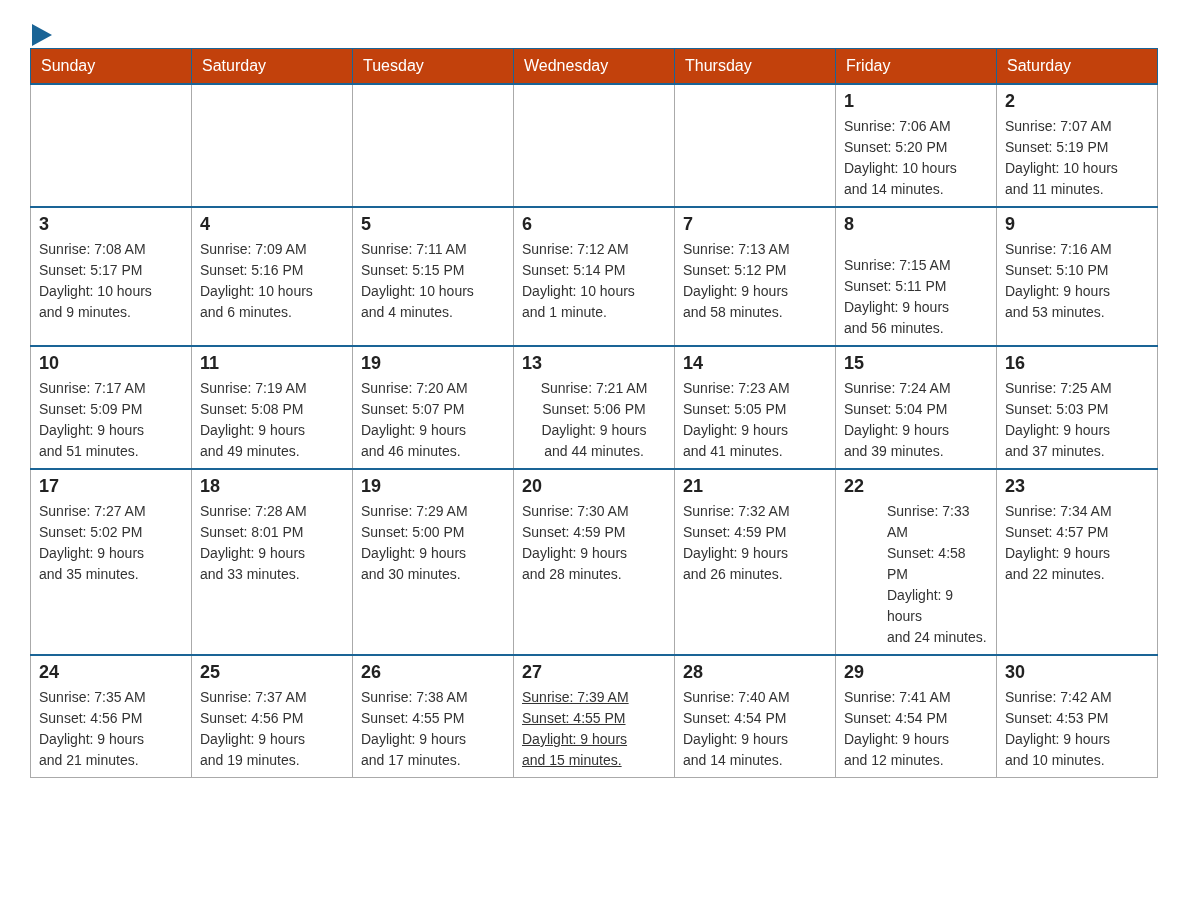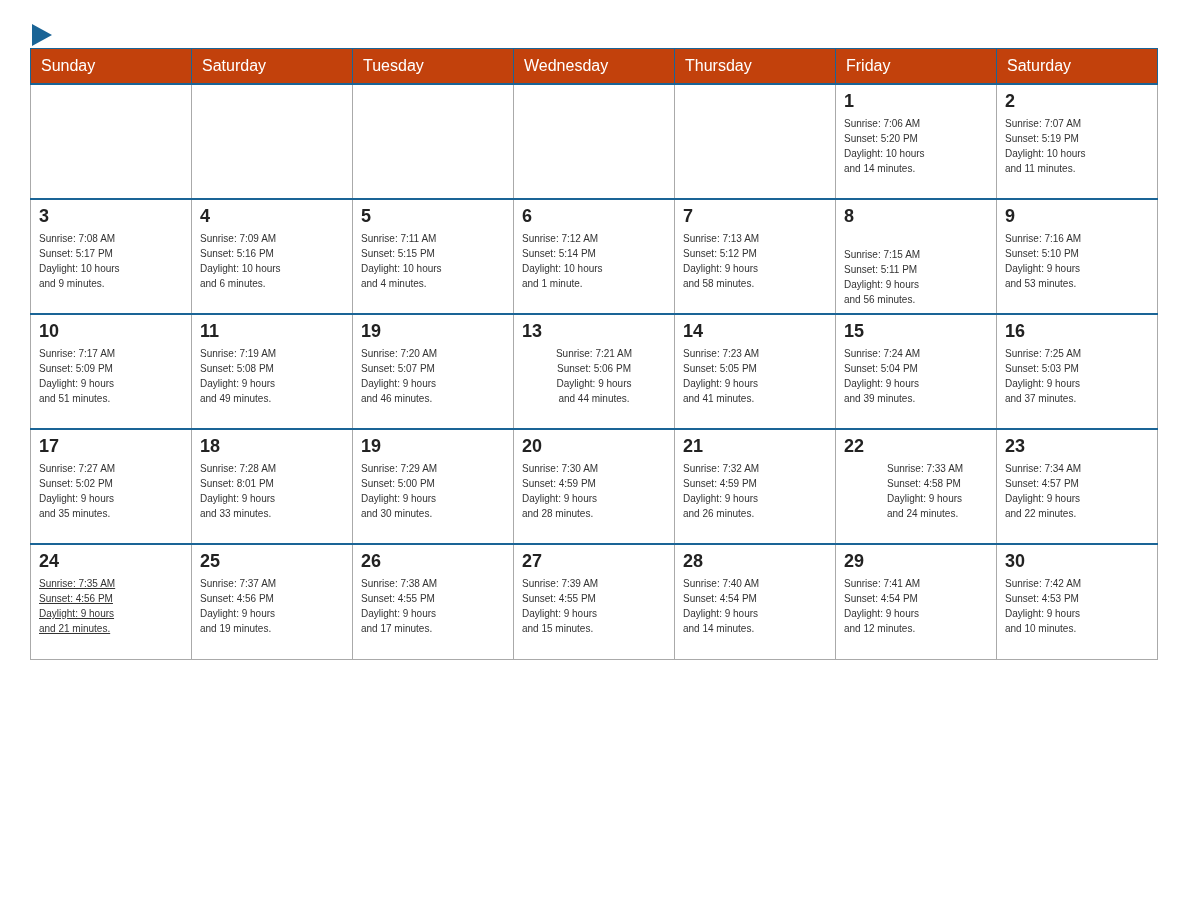--- a/index.html
+++ b/index.html
@@ -82,21 +82,21 @@
     .calendar tr td {
       border-top: 2px solid #1a6496;
     }
     .day-number {
       font-size: 18px;
       font-weight: bold;
       color: #222;
       margin-bottom: 4px;
     }
     .day-info {
-      font-size: 10px;
+      font-size: 14px;
       color: #333;
       line-height: 1.5;
     }
     .empty-cell {
       background: #f9f9f9;
     }
     .logo-icon {
       display: inline-flex;
       align-items: center;
     }
@@ -305,42 +305,42 @@
           <div class="day-number">23</div>
           <div class="day-info" style="white-space: pre-line;">Sunrise: 7:34 AM
 Sunset: 4:57 PM
 Daylight: 9 hours
 and 22 minutes.</div>
         </td>
       </tr>
       <tr>
         <td>
           <div class="day-number">24</div>
-          <div class="day-info" style="white-space: pre-line; text-decoration: underline;">Sunrise: 7:35 AM
+          <div class="day-info" style="white-space: pre-line;">Sunrise: 7:35 AM
 Sunset: 4:56 PM
 Daylight: 9 hours
 and 21 minutes.</div>
         </td>
         <td>
           <div class="day-number">25</div>
           <div class="day-info" style="white-space: pre-line;">Sunrise: 7:37 AM
 Sunset: 4:56 PM
 Daylight: 9 hours
 and 19 minutes.</div>
         </td>
         <td>
           <div class="day-number">26</div>
           <div class="day-info" style="white-space: pre-line;">Sunrise: 7:38 AM
 Sunset: 4:55 PM
 Daylight: 9 hours
 and 17 minutes.</div>
         </td>
         <td>
           <div class="day-number">27</div>
-          <div class="day-info" style="white-space: pre-line;">Sunrise: 7:39 AM
+          <div class="day-info" style="white-space: pre-line; text-decoration: underline;">Sunrise: 7:39 AM
 Sunset: 4:55 PM
 Daylight: 9 hours
 and 15 minutes.</div>
         </td>
         <td>
           <div class="day-number">28</div>
           <div class="day-info" style="white-space: pre-line;">Sunrise: 7:40 AM
 Sunset: 4:54 PM
 Daylight: 9 hours
 and 14 minutes.</div>

